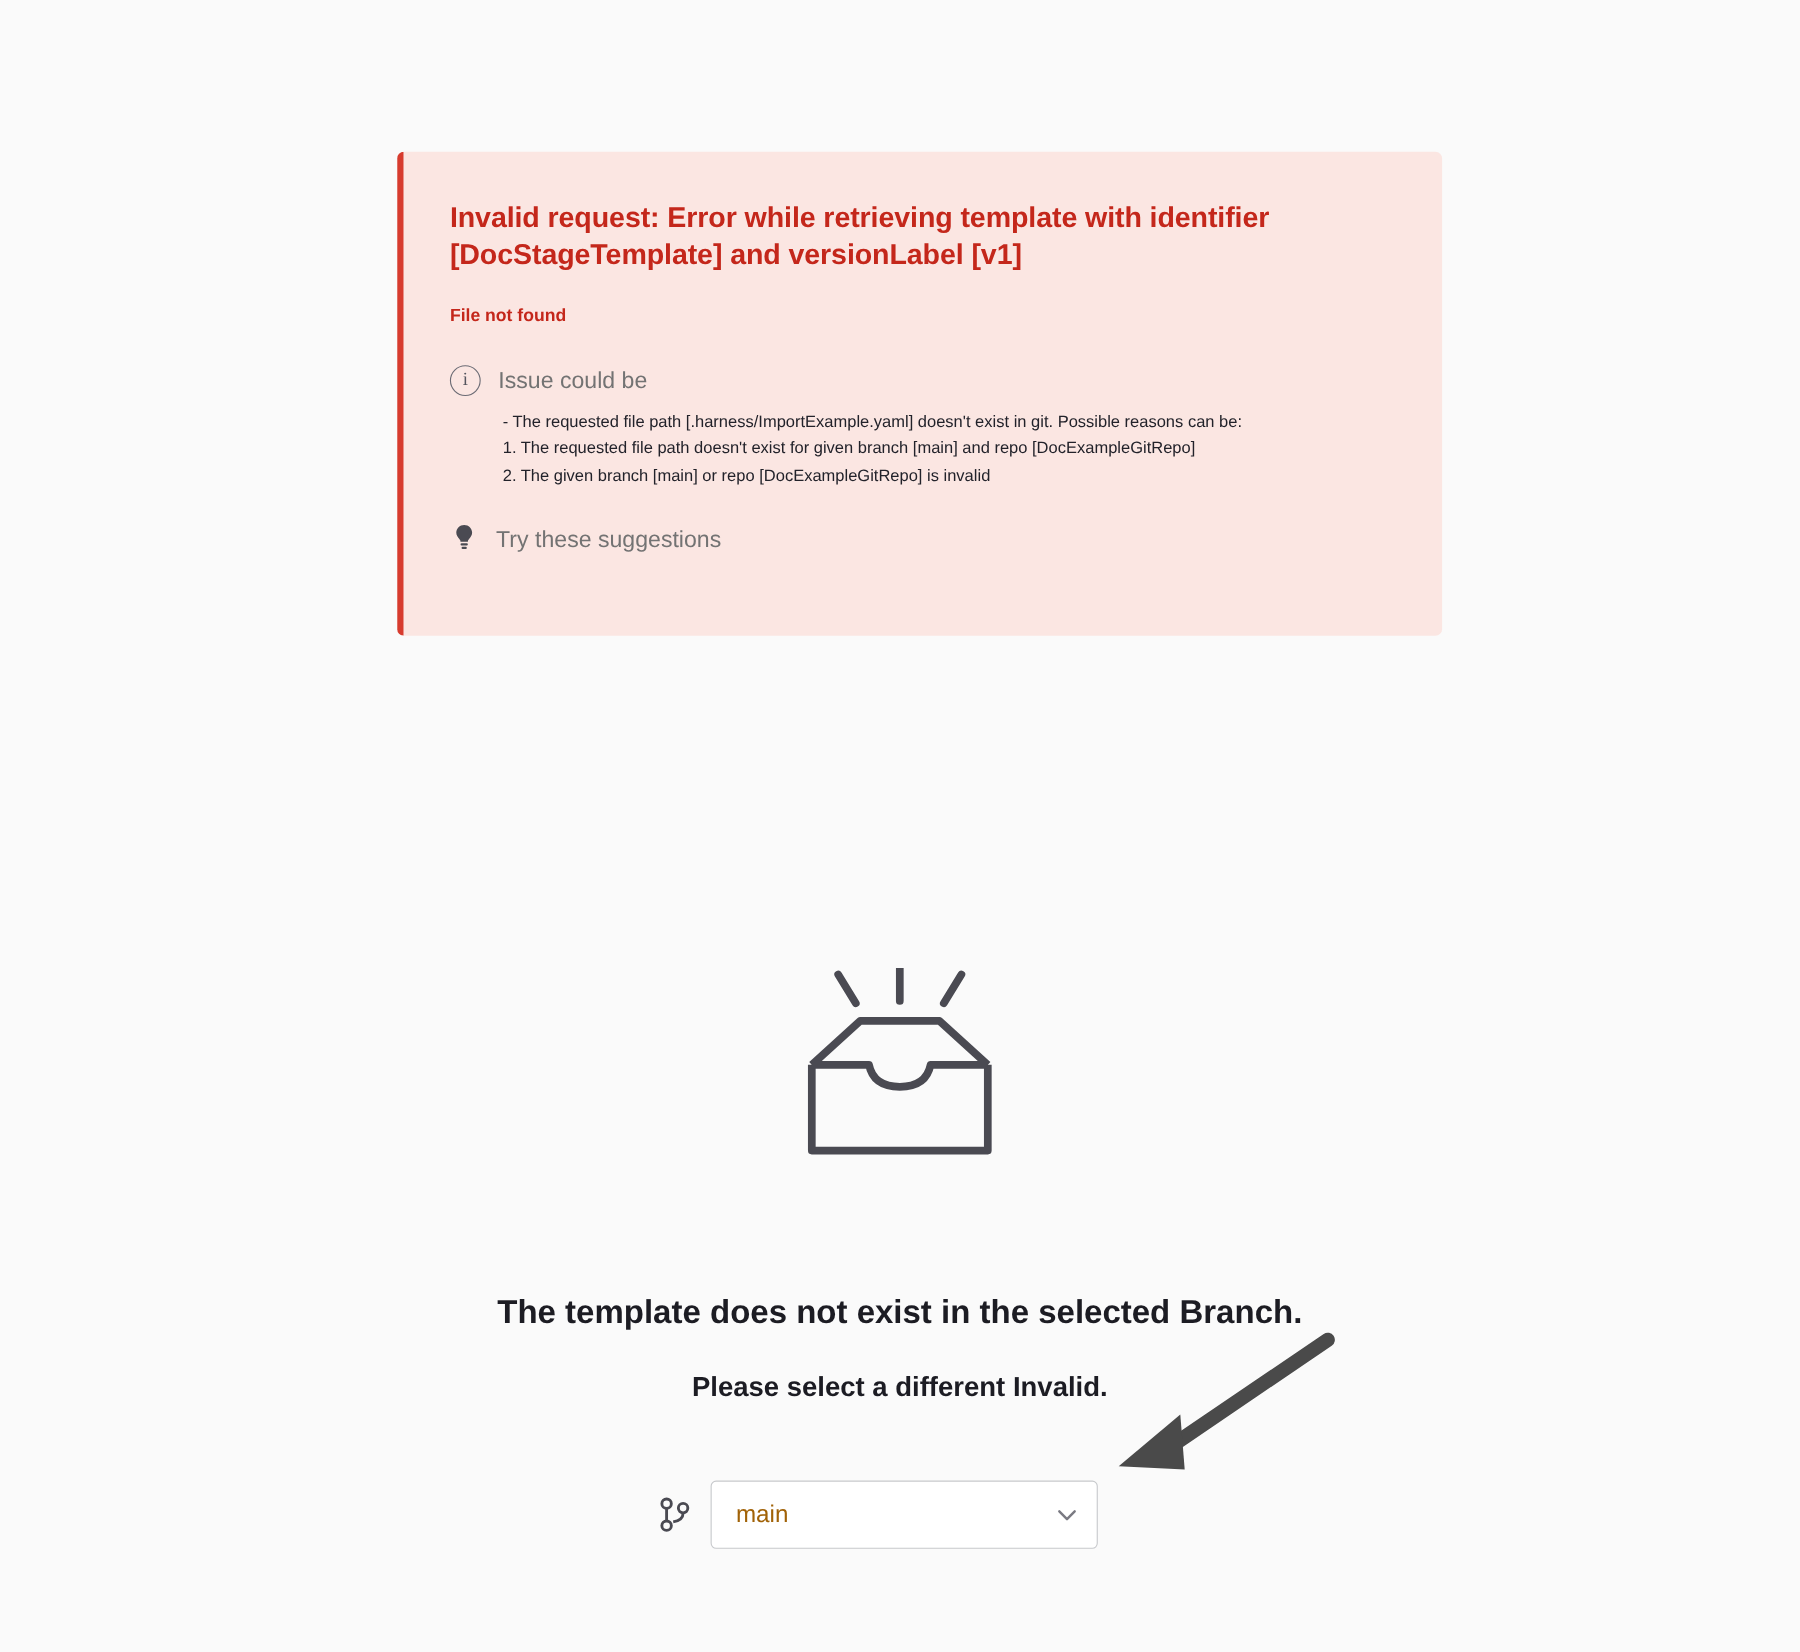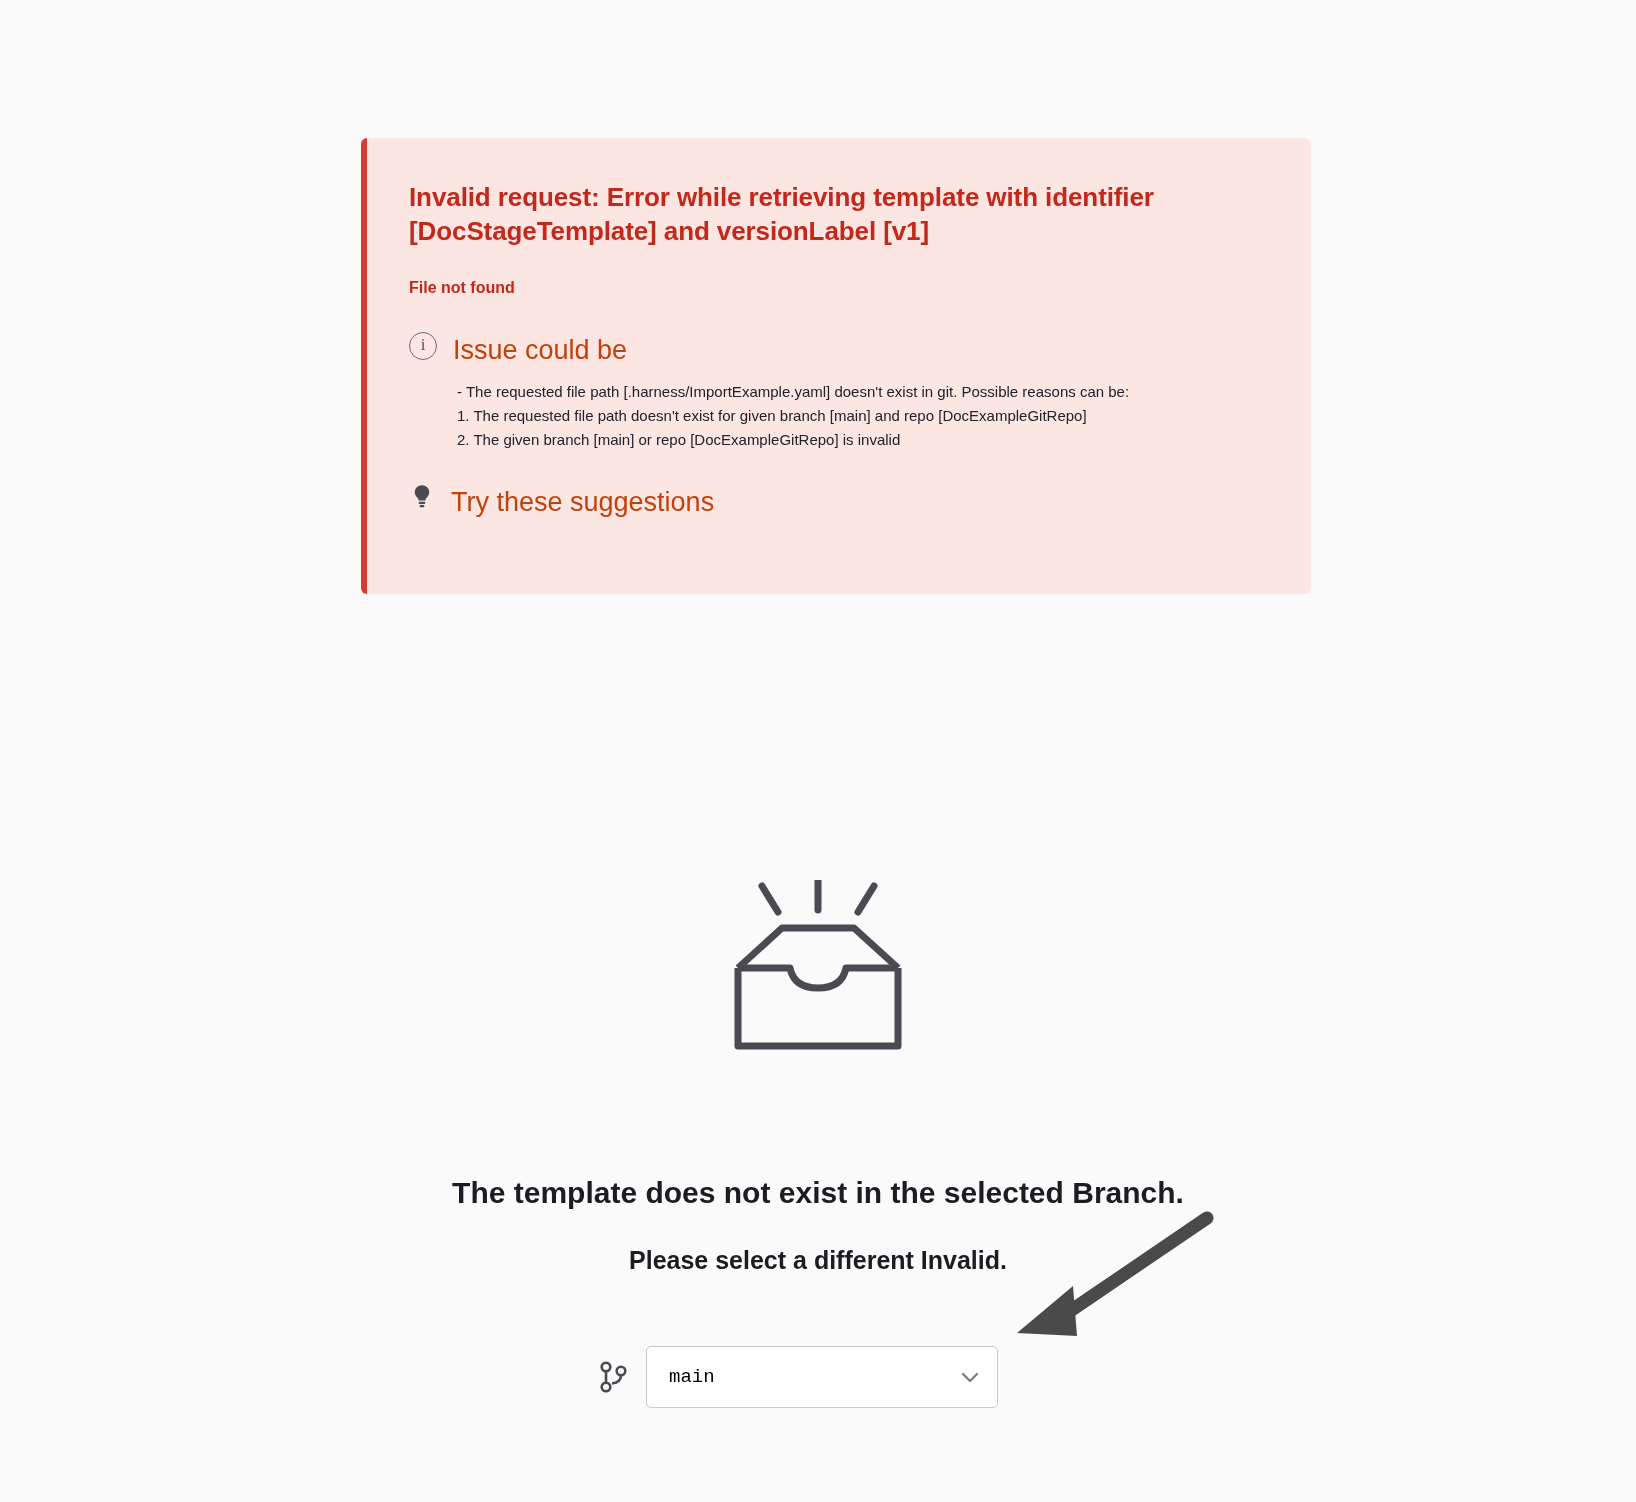--- a/index.html
+++ b/index.html
@@ -46,22 +46,22 @@
   .hint-block {
     margin-bottom: 30px;
   }
   .hint-head {
     display: flex;
     align-items: flex-start;
     gap: 16px;
     margin-bottom: 12px;
   }
   .hint-head-label {
-    font-size: 27px;
-    color: #c2410c;
+    font-size: 21px;
+    color: #737373;
     line-height: 1.3;
     padding-top: 2px;
     text-align: right;
   }
   .hint-body {
     font-size: 15px;
     line-height: 1.62;
     color: #22222a;
     margin-left: 48px;
     white-space: pre-line;
@@ -133,23 +133,22 @@
     background: #ffffff;
     border: 1px solid #c7c9cc;
     border-radius: 5px;
     display: flex;
     align-items: center;
     padding: 0 16px 0 22px;
     box-sizing: border-box;
     justify-content: space-between;
   }
   .branch-value {
-    font-size: 19px;
-    color: #000000;
-    font-family: Liberation Mono, monospace;
+    font-size: 22px;
+    color: #a16207;
   }
   .chevron {
     width: 22px;
     height: 22px;
     flex: 0 0 auto;
   }
 
   
   .arrow-anno {
     position: absolute;

